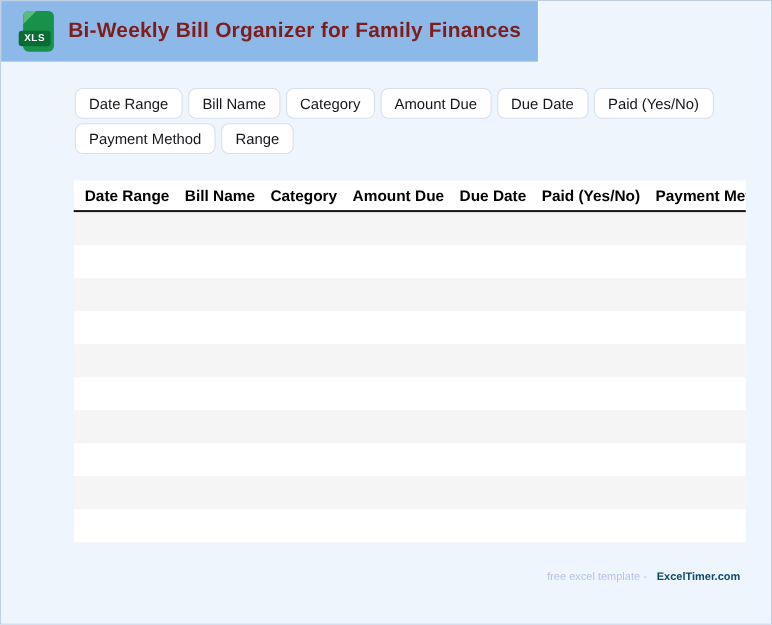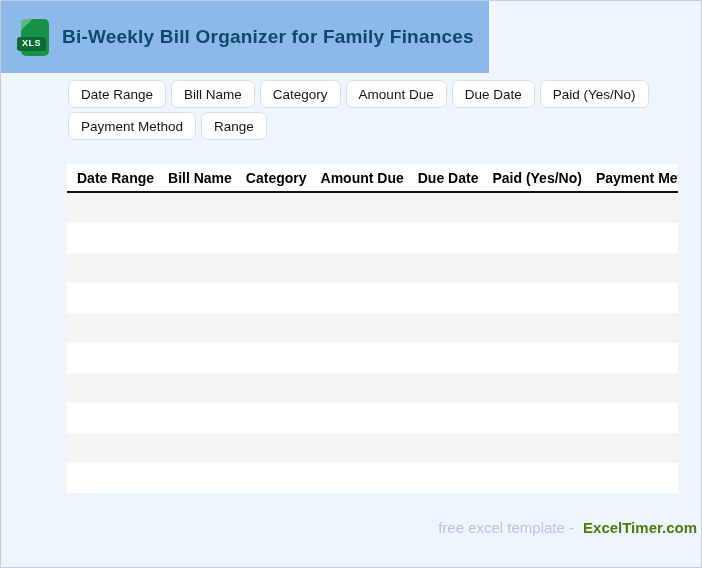--- a/index.html
+++ b/index.html
@@ -11,21 +11,21 @@
   .page {
     position:relative;
     width:702px; height:568px;
     background:#eff5fd;
     border:1px solid #bfcfe4;
     overflow:hidden;
   }
   
   .banner {
     position:absolute; left:0; top:0;
-    width:488px; height:72px;
+    width:488px; height:55px;
     background:#8cb9e8;
     display:flex; align-items:center;
     gap:13px; padding-left:20px;
   }
   .file-icon {
     position:relative; flex:none;
     width:28px; height:37px;
     background:#18914b;
     border-radius:5px;
   }
@@ -38,21 +38,21 @@
   }
   .file-badge {
     position:absolute; left:-4px; top:18px;
     background:#0a6b35; color:#fff;
     font-size:9px; font-weight:bold; line-height:1;
     letter-spacing:.5px;
     padding:2px 5px 3px;
     border-radius:3px;
   }
   .title {
-    color:#0c4a6e; font-size:19px; font-weight:600;
+    color:#7f1d1d; font-size:19px; font-weight:600;
     letter-spacing:.2px; white-space:nowrap;
   }
   
   .chips {
     position:absolute; left:67px; top:79px;
     width:600px;
     display:flex; flex-wrap:wrap;
     column-gap:5px; row-gap:4px;
   }
   .chip {
@@ -81,27 +81,27 @@
     overflow:hidden; white-space:nowrap;
   }
   .th {
     flex:none;
     font-size:14px; font-weight:bold; color:#000;
   }
   .trow { height:30px; background:#ffffff; }
   .trow:nth-child(odd) { background:#f5f5f6; }
   
   .footer {
-    position:absolute; right:4px; top:518px;
+    position:absolute; right:28px; top:518px;
     display:flex; align-items:center; gap:9px;
-    font-size:15px; color:#b5c2eb;
+    font-size:10px; color:#b5c2eb;
     white-space:nowrap;
   }
   .brand {
-    font-weight:bold; color:#4d7c0f;
+    font-weight:bold; color:#0c4a6e;
     cursor:pointer;
   }
 </style>
 </head>
 <body>
 
 <div class="page">
 
   <div class="banner">
     <div class="file-icon">

